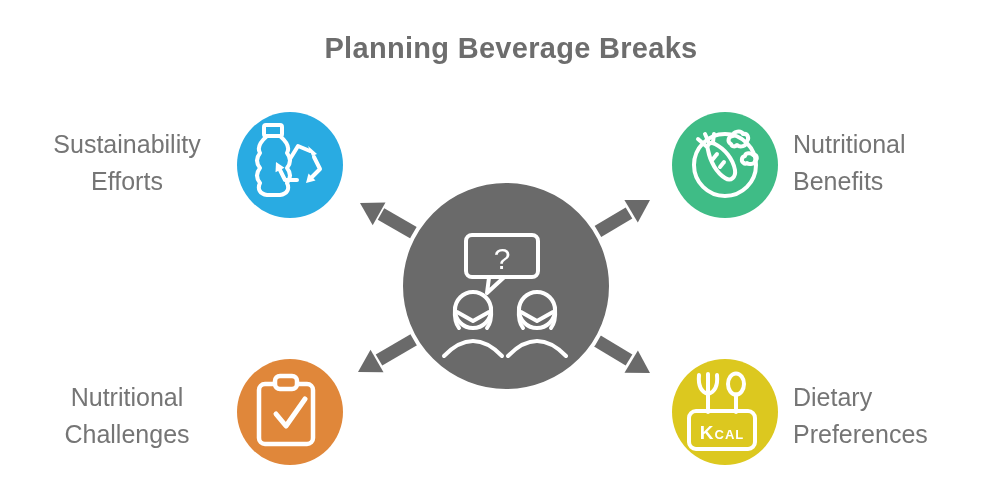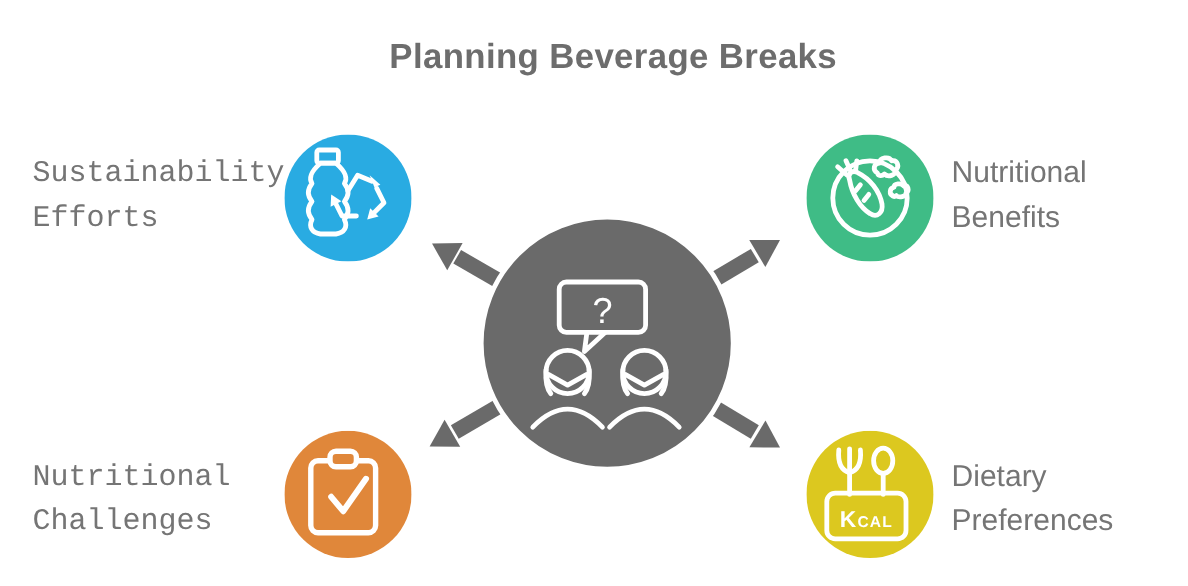--- a/index.html
+++ b/index.html
@@ -11,21 +11,21 @@
   .canvas{position:absolute;inset:0;}
   .title{
     position:absolute;top:16px;left:0;width:990px;
     text-align:center;font-size:29px;font-weight:700;color:#6d6d6d;
     letter-spacing:.3px;margin:16px;
   }
   .node-label{
     position:absolute;width:200px;
     font-size:25px;line-height:37px;color:#757575;font-weight:400;
   }
-  .lbl-right{text-align:left;font-family:Liberation Mono, monospace;}
+  .lbl-right{text-align:center;}
   .lbl-left{text-align:left;}
   #lbl-sustainability{left:27px;top:126px;}
   #lbl-nutritional{left:793px;top:126px;}
   #lbl-logistical{left:27px;top:379px;}
   #lbl-dietary{left:793px;top:379px;}
   .node-circle{position:absolute;width:106px;height:106px;}
   #node-sustainability{left:237px;top:112px;}
   #node-nutritional{left:672px;top:112px;}
   #node-logistical{left:237px;top:359px;}
   #node-dietary{left:672px;top:359px;}

